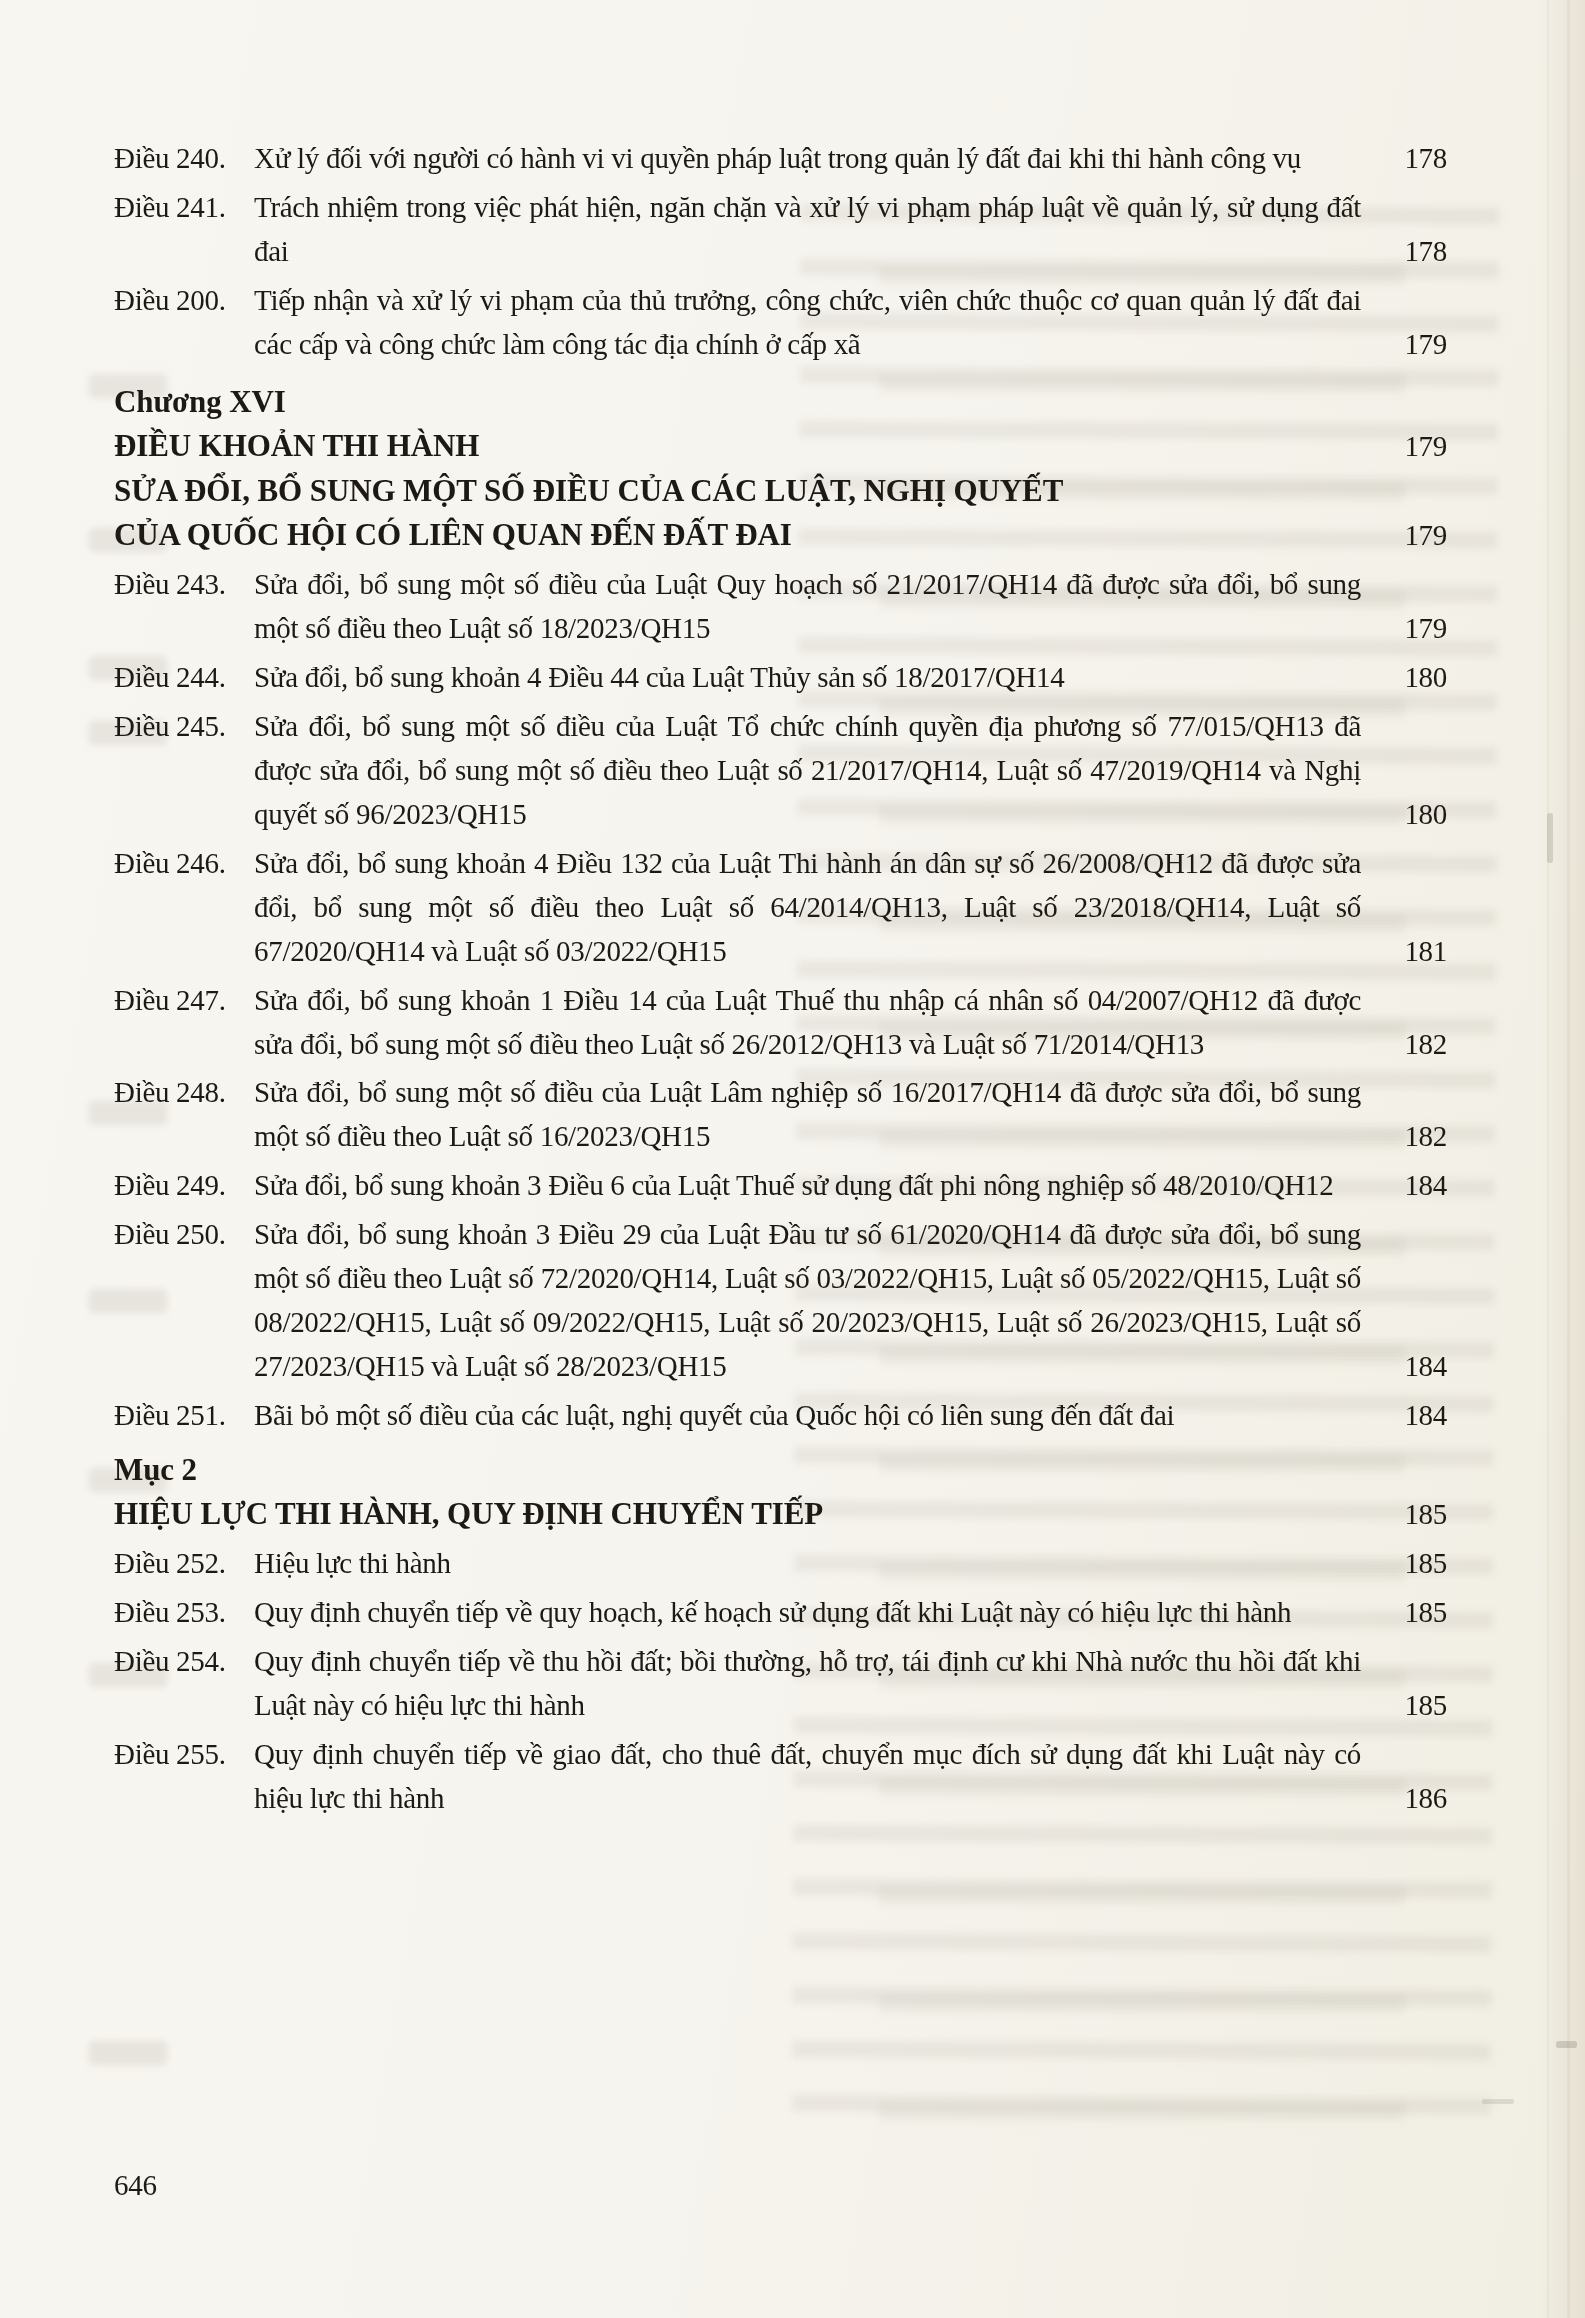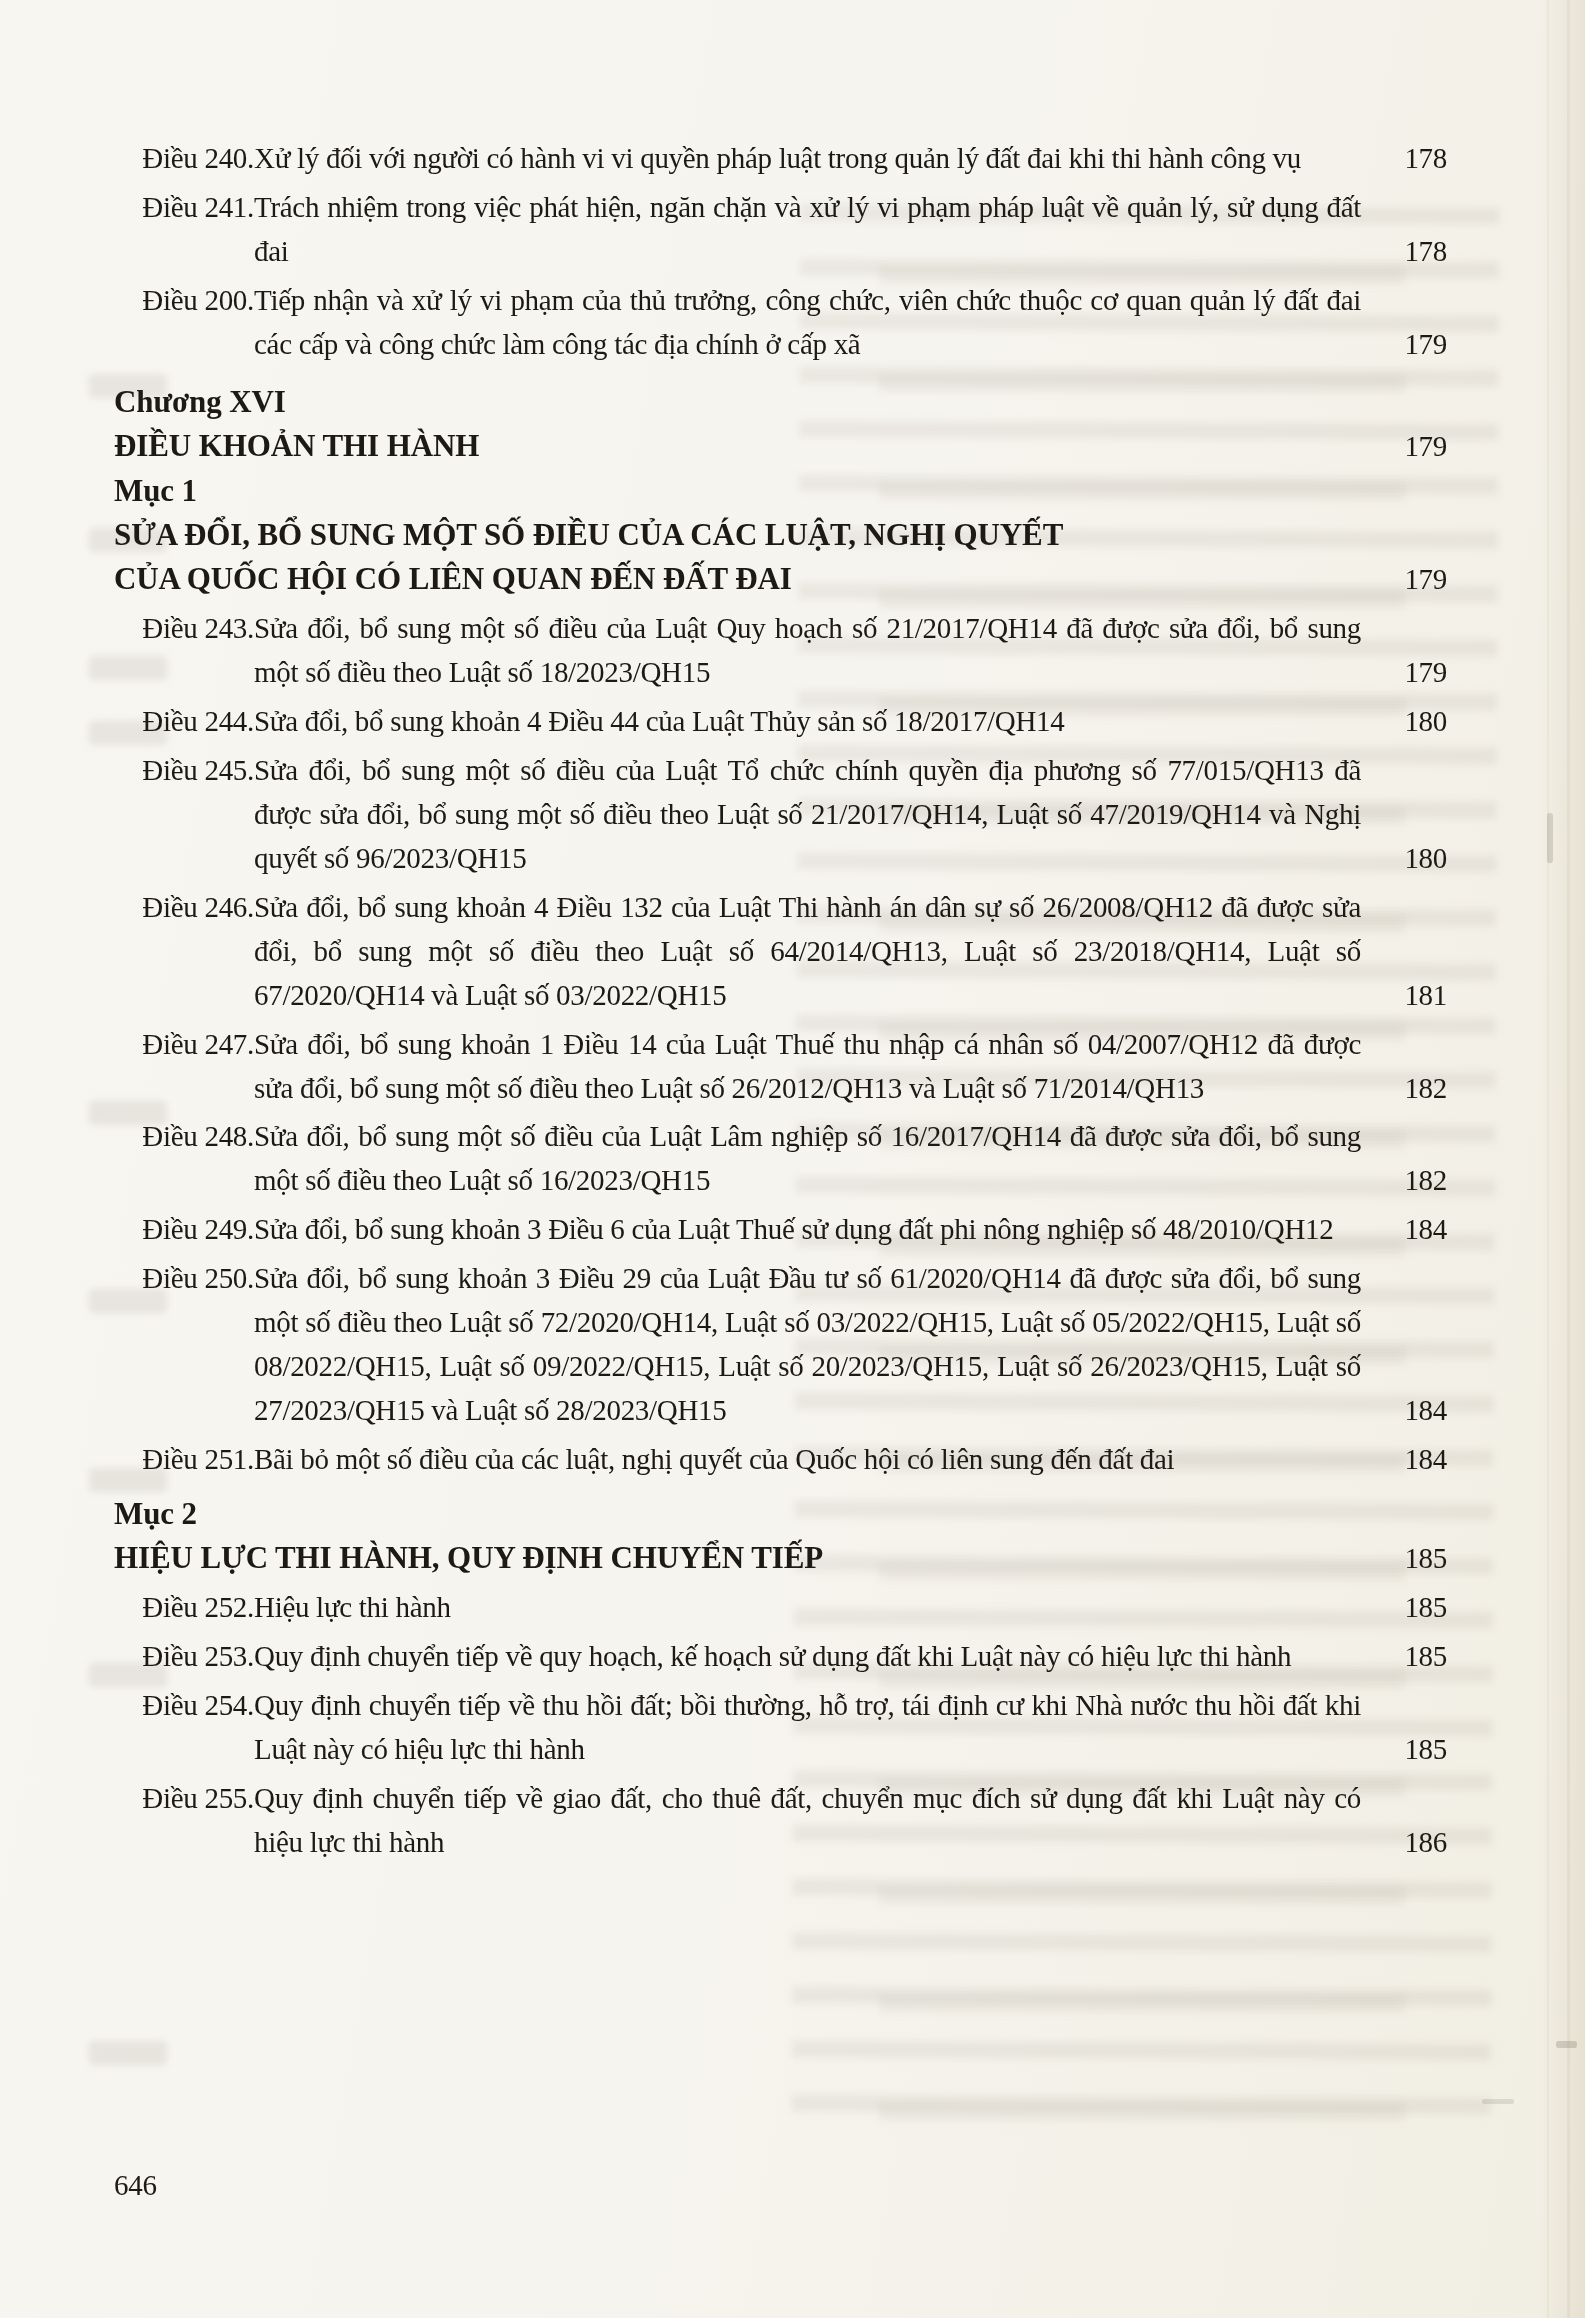--- a/index.html
+++ b/index.html
@@ -46,21 +46,21 @@
   .speck-a{position:absolute;left:1547px;top:813px;width:5.5px;height:50px;background:rgba(60,50,35,0.16);filter:blur(0.7px);border-radius:2.8px;}
   .speck-b{position:absolute;left:1556px;top:2041px;width:21px;height:7px;background:rgba(60,50,35,0.18);filter:blur(0.7px);border-radius:2.8px;}
   .speck-c{position:absolute;left:1482px;top:2099px;width:32px;height:4.8px;background:rgba(60,50,35,0.12);filter:blur(0.7px);border-radius:2.1px;}
   
   .content{position:absolute;left:114px;top:136px;width:1333px;}
   .entry{
     display:grid;grid-template-columns:140px 1fr 86px;
     font-size:29px;line-height:44px;letter-spacing:-0.3px;
     margin-bottom:4.8px;
   }
-  .e-label{white-space:nowrap;text-align:right;}
+  .e-label{white-space:nowrap;}
   .e-text{text-align:justify;}
   .e-page{align-self:end;text-align:right;}
   .h-line{
     font-size:31px;line-height:44px;font-weight:bold;
     text-align:left;letter-spacing:-0.1px;
   }
   .title-row{position:relative;}
   .h-page{
     position:absolute;right:0;bottom:0;
     font-weight:normal;font-size:29px;letter-spacing:-0.3px;
@@ -121,21 +121,20 @@
 
     <div class="chapter-block">
       <div class="h-line">Chương XVI</div>
       <div class="h-line title-row">
         <span>ĐIỀU KHOẢN THI HÀNH</span>
         <span class="h-page">179</span>
       </div>
     </div>
 
     <div class="section-block">
-      <div class="h-line">Mục 1</div>
       <div class="h-line">SỬA ĐỔI, BỔ SUNG MỘT SỐ ĐIỀU CỦA CÁC LUẬT, NGHỊ QUYẾT</div>
       <div class="h-line title-row">
         <span>CỦA QUỐC HỘI CÓ LIÊN QUAN ĐẾN ĐẤT ĐAI</span>
         <span class="h-page">179</span>
       </div>
     </div>
 
     <div>
 
         <div class="entry">

